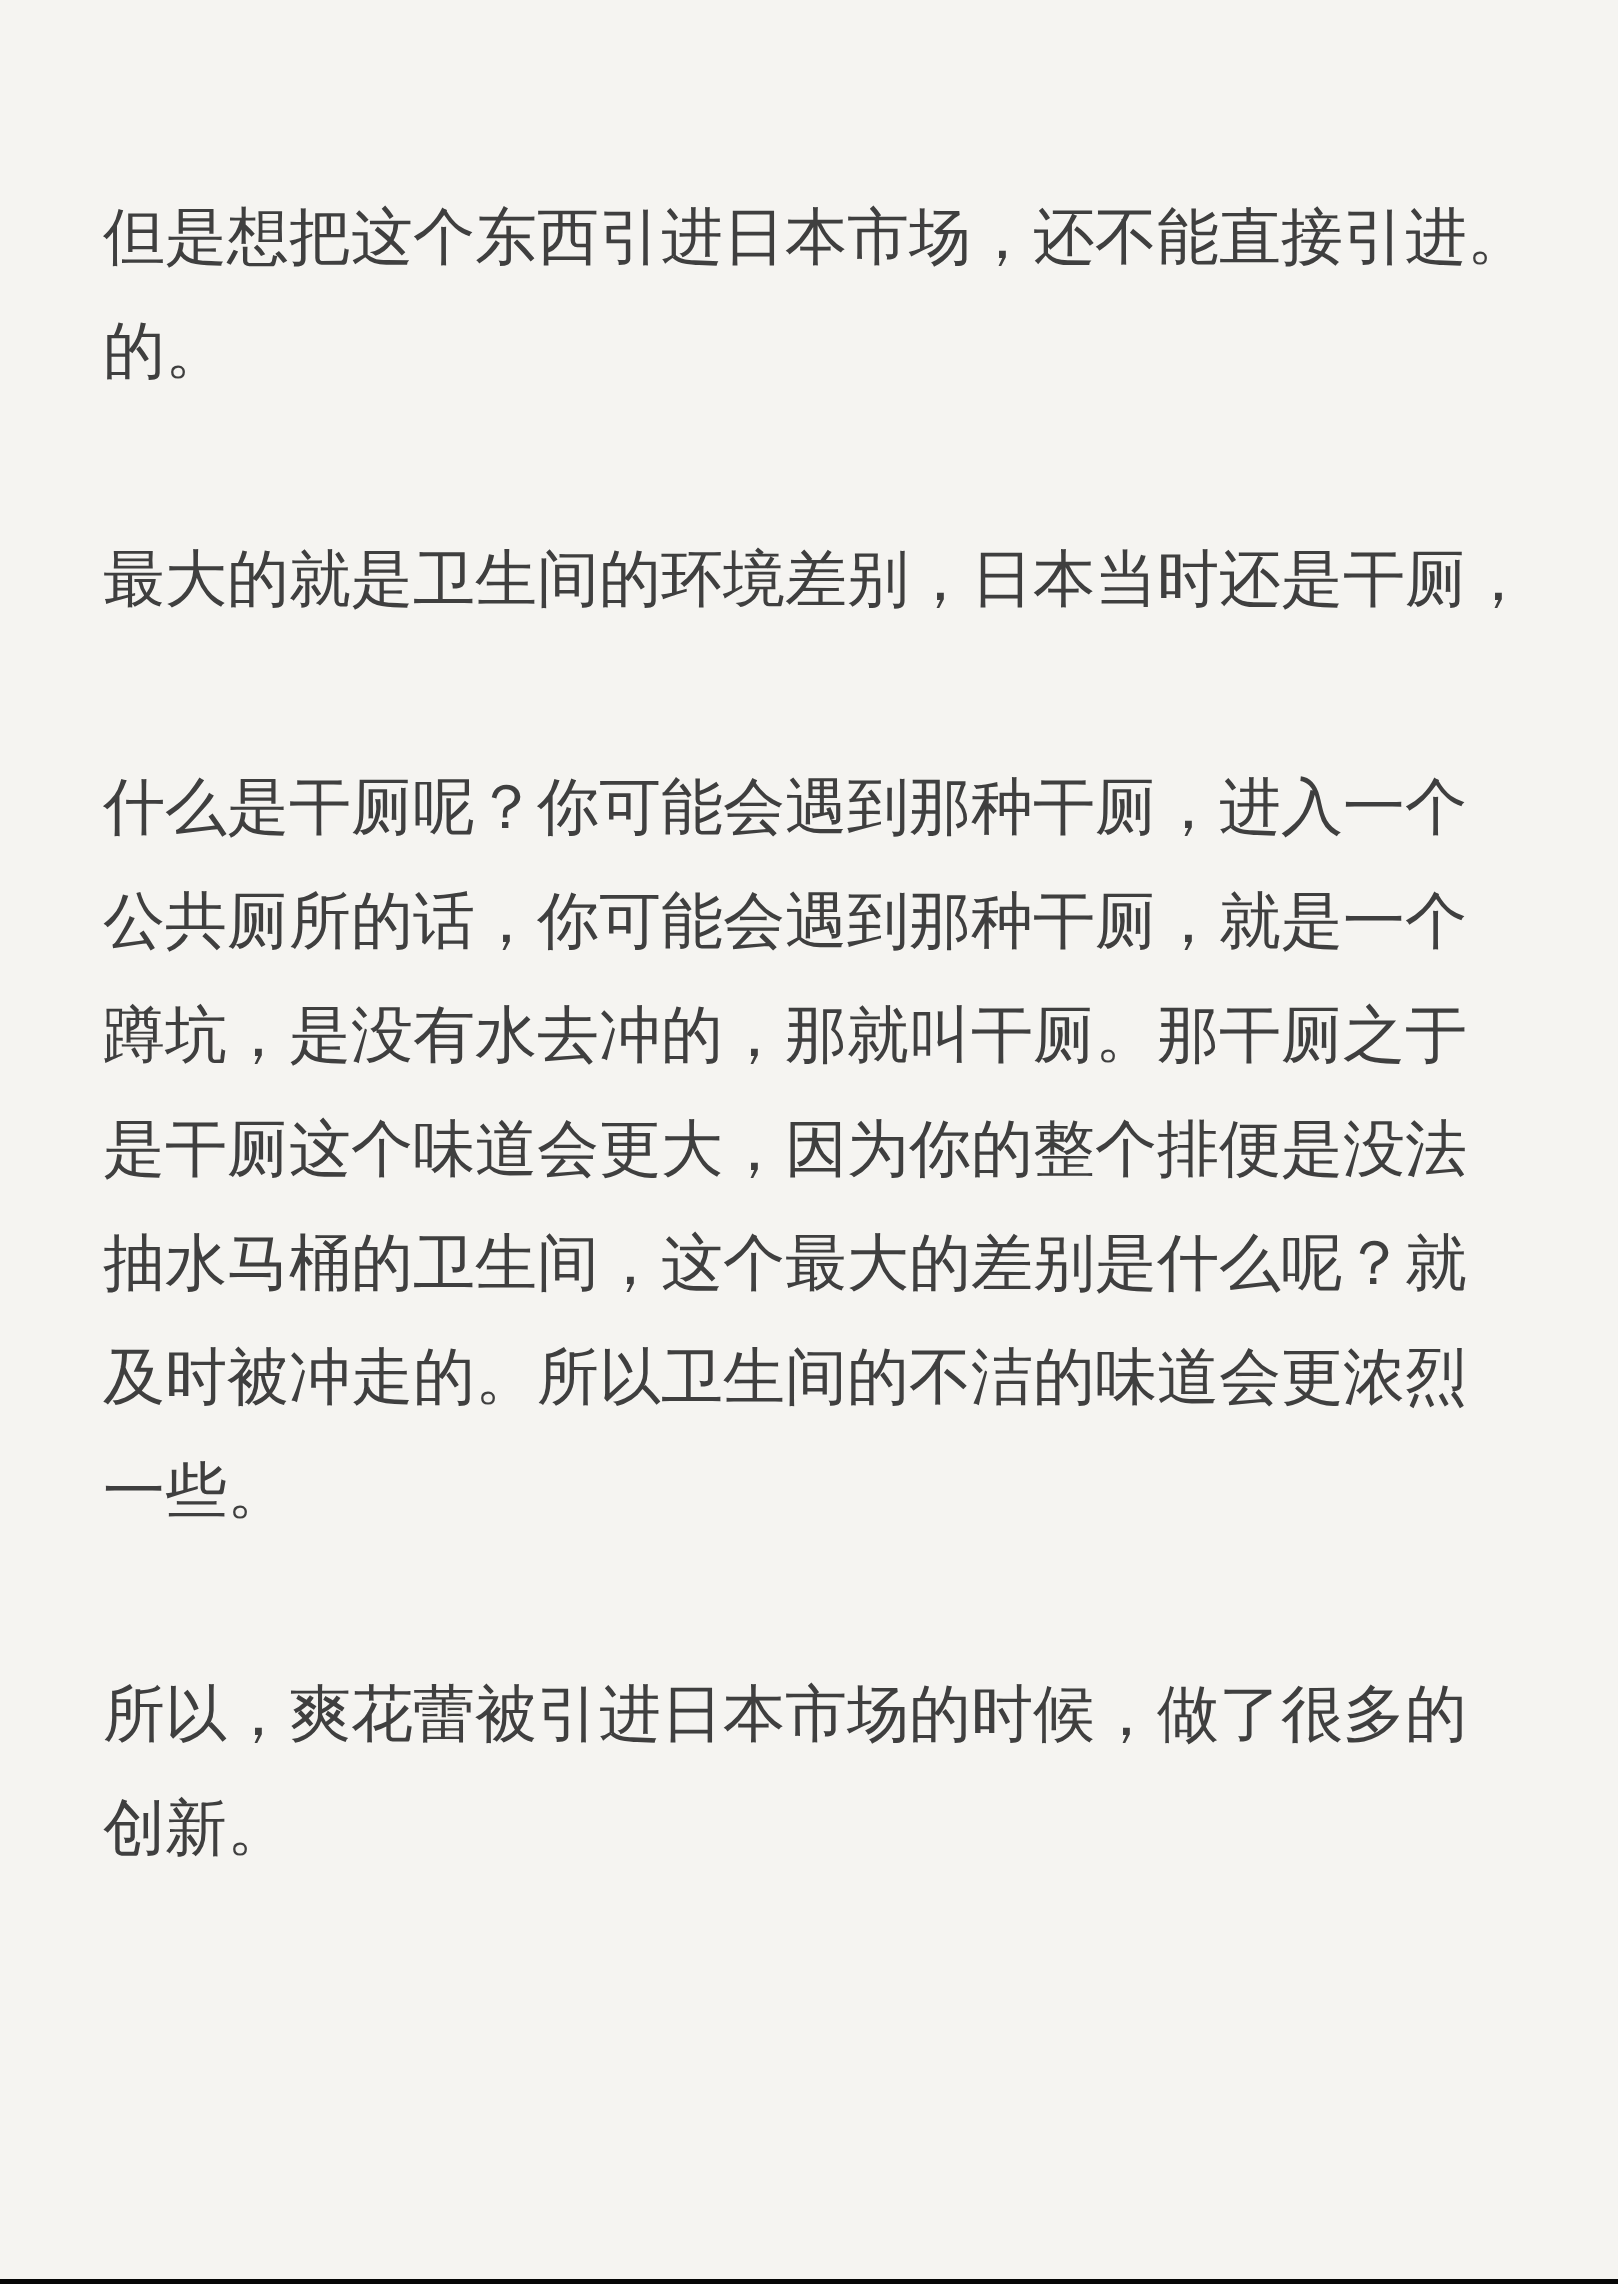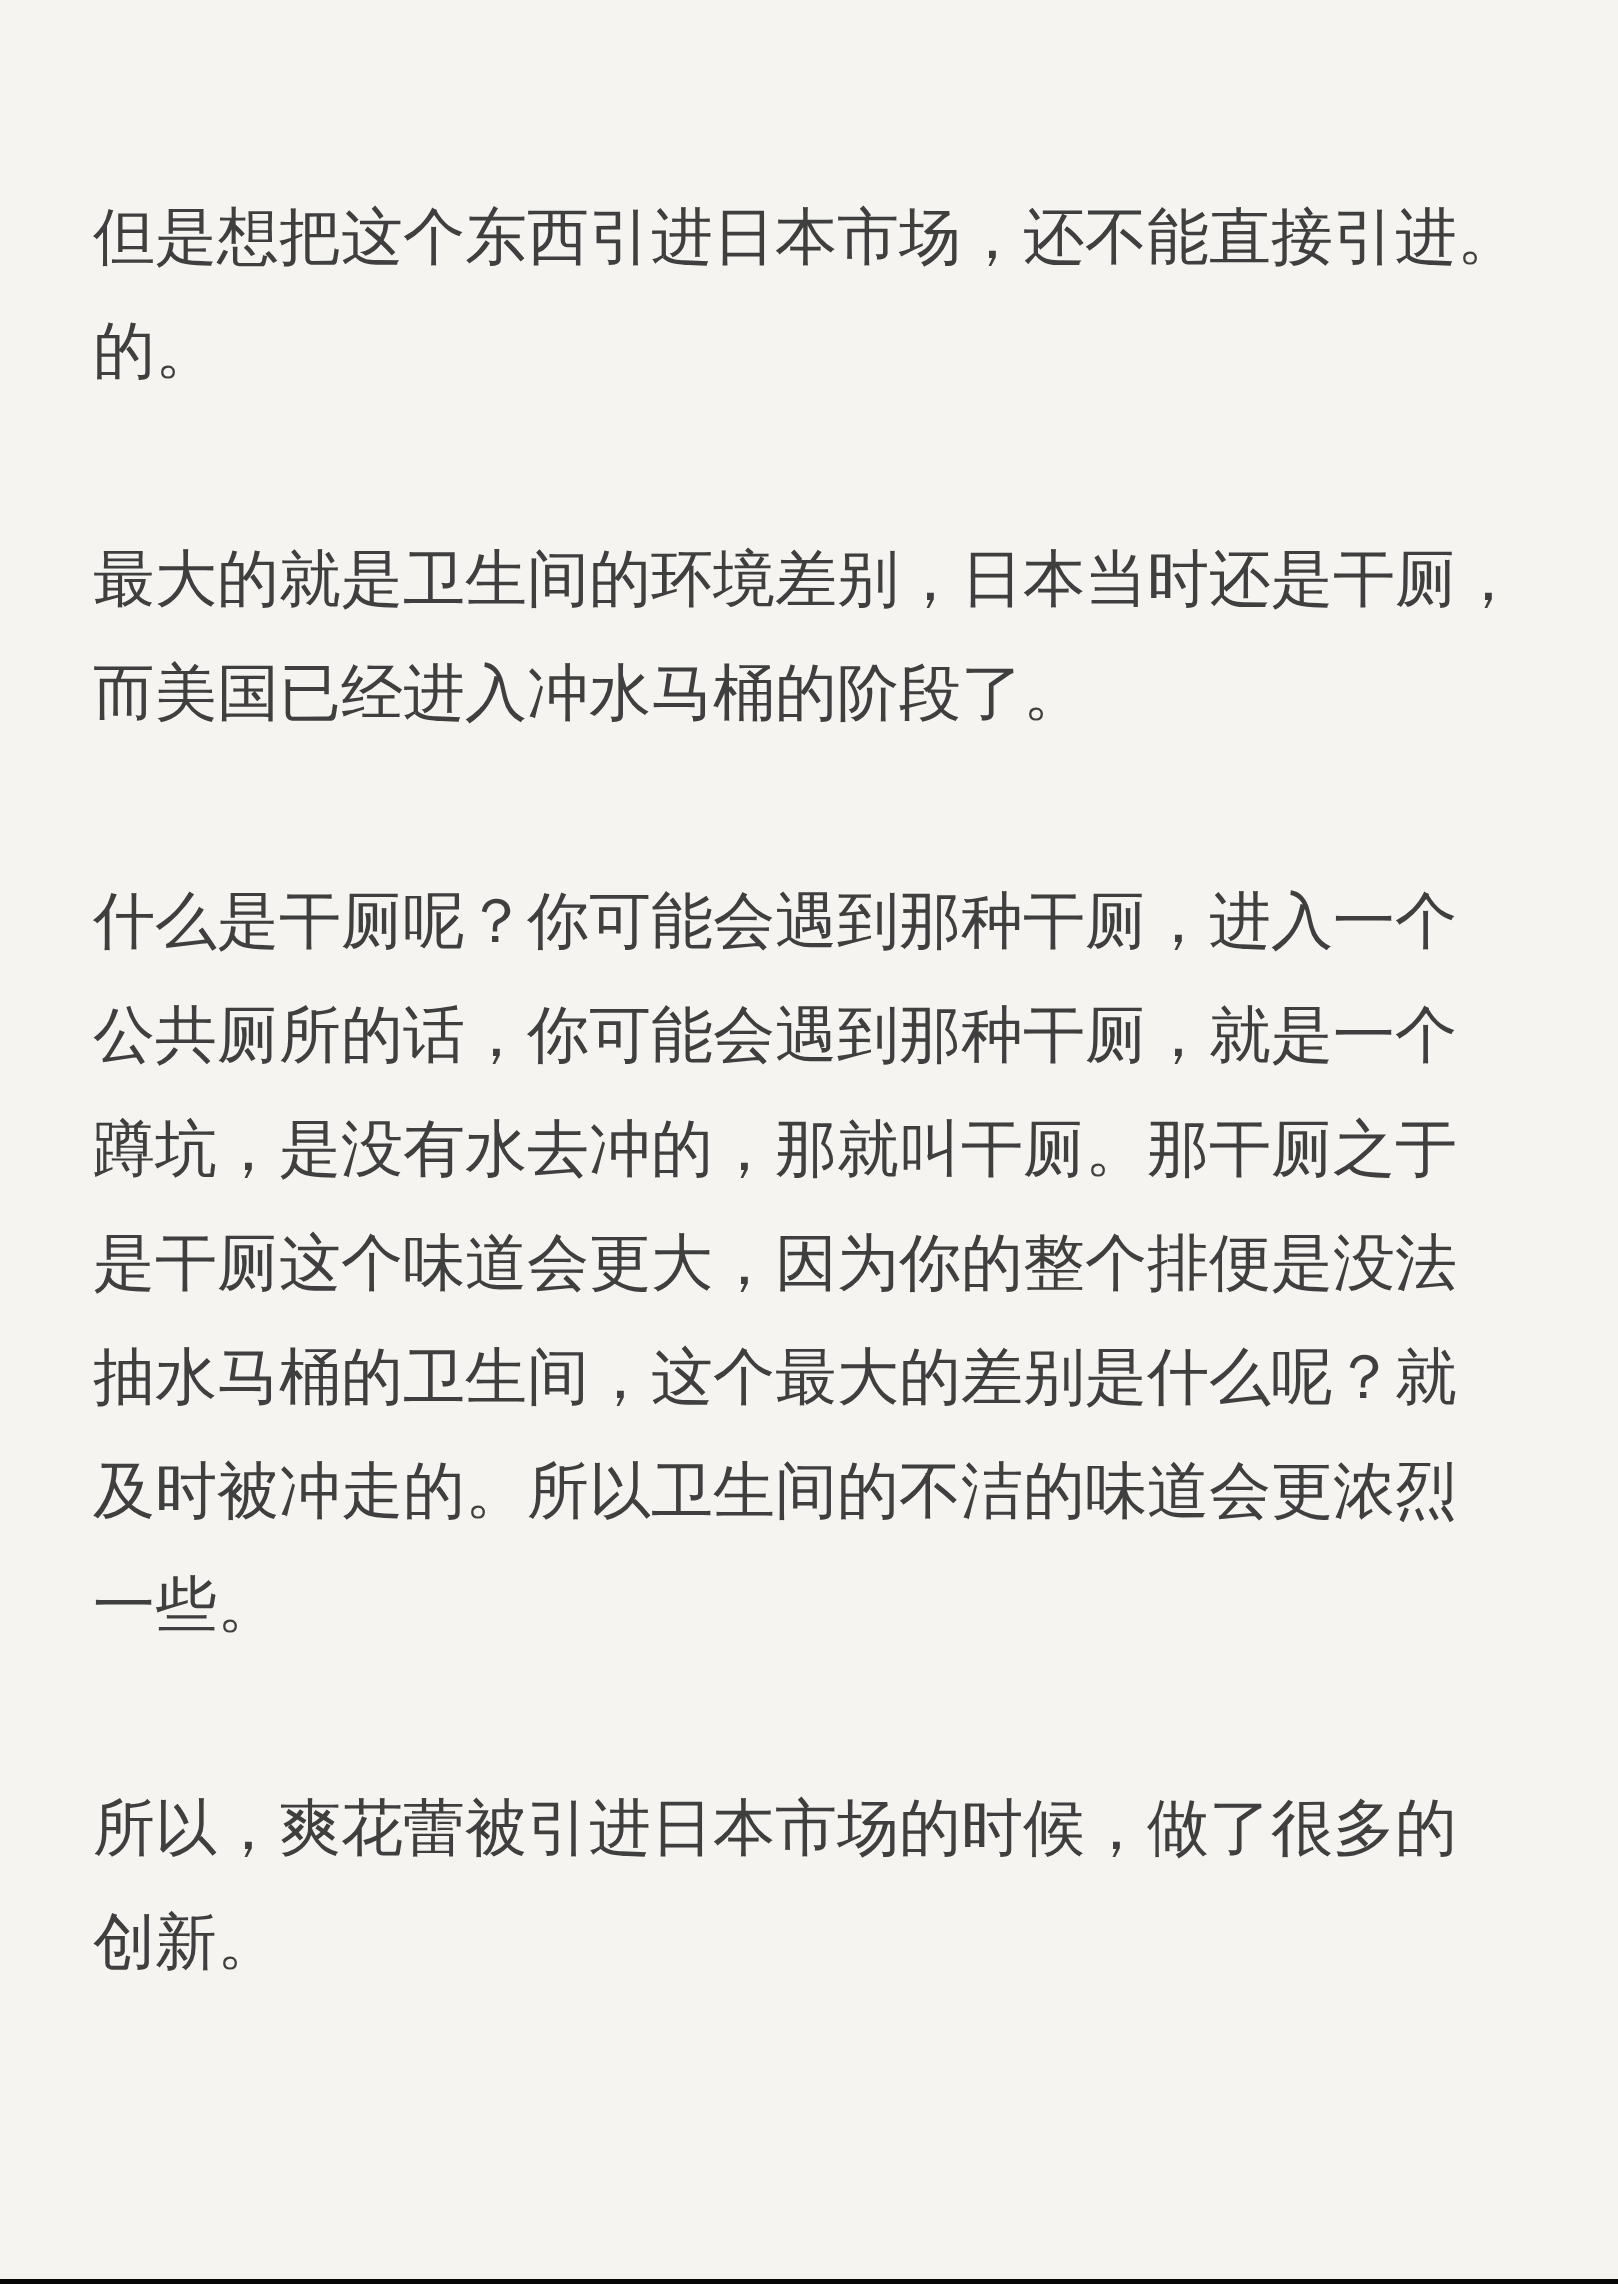--- a/index.html
+++ b/index.html
@@ -25,21 +25,21 @@
     left: 93px;
     right: 89px;
     color: var(--text-color, #3f3f3f);
     font-size: 62px;
     line-height: 114px;
     font-weight: 300;
     letter-spacing: 0;
     text-align: left;
   }
   .paragraph {
-    margin: 0 0 114px 0;
+    margin: 0 0 114px 10px;
   }
   .paragraph:last-child {
     margin-bottom: 0;
     font-family: Liberation Mono, monospace;
   }
   .text-line {
     white-space: nowrap;
   }
   .bottom-edge-bar {
     position: absolute;
@@ -54,21 +54,20 @@
 <body style="--page-bg: #f5f4f1; --text-color: #3f3f3f; --bar-color: #060606;">
 
 <div class="reading-page">
   <div class="document-body">
       <div class="paragraph">
         <div class="text-line">但是想把这个东西引进日本市场，还不能直接引进。</div>
         <div class="text-line">的。</div>
       </div>
       <div class="paragraph">
         <div class="text-line">最大的就是卫生间的环境差别，日本当时还是干厕，</div>
-        <div class="text-line">而美国已经进入冲水马桶的阶段了。</div>
       </div>
       <div class="paragraph">
         <div class="text-line">什么是干厕呢？你可能会遇到那种干厕，进入一个</div>
         <div class="text-line">公共厕所的话，你可能会遇到那种干厕，就是一个</div>
         <div class="text-line">蹲坑，是没有水去冲的，那就叫干厕。那干厕之于</div>
         <div class="text-line">是干厕这个味道会更大，因为你的整个排便是没法</div>
         <div class="text-line">抽水马桶的卫生间，这个最大的差别是什么呢？就</div>
         <div class="text-line">及时被冲走的。所以卫生间的不洁的味道会更浓烈</div>
         <div class="text-line">一些。</div>
       </div>

